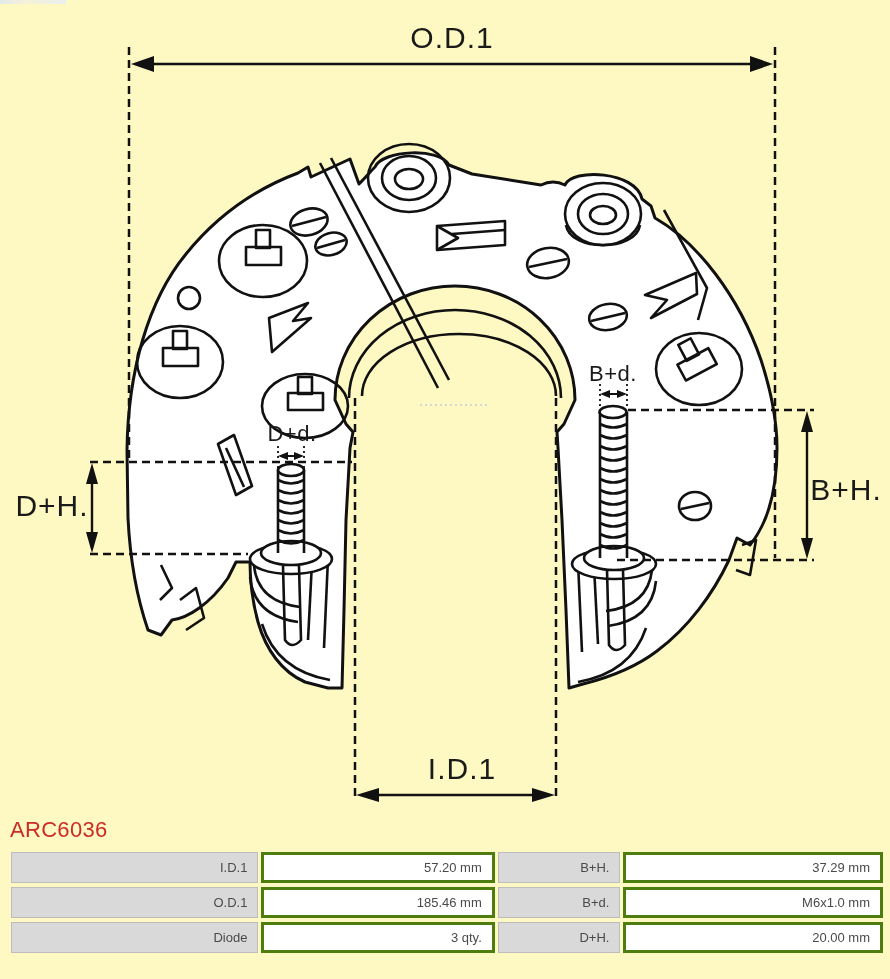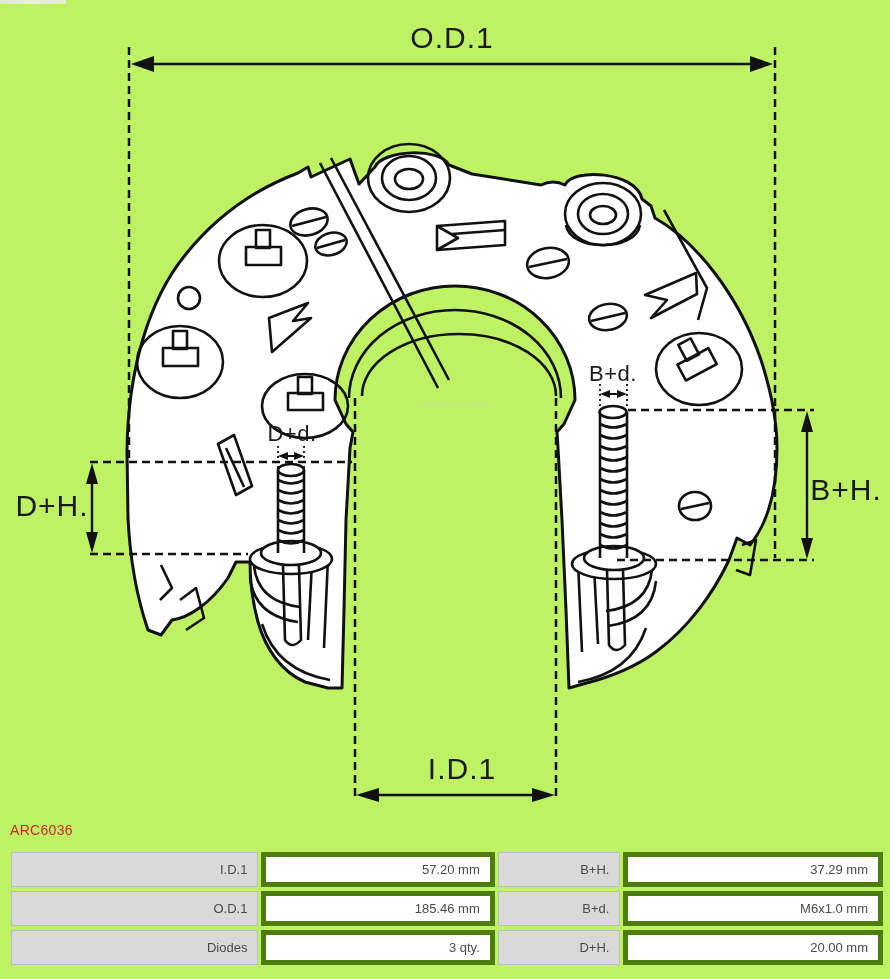--- a/index.html
+++ b/index.html
@@ -1,36 +1,36 @@
 <!DOCTYPE html>
 <html><head>
 <meta charset="utf-8">
 <style>
   html,body{margin:0;padding:0;background:#fff;}
   .canvas{
     position:relative;
     width:890px;height:979px;
-    background:#bef264;
+    background:#fef9c3;
     font-family:"Liberation Sans", sans-serif;
     overflow:hidden;
   }
   .logo-fragment{
     position:absolute;top:0;left:0;width:66px;height:4px;
     background:linear-gradient(90deg,#dfe7ef 0%,#f3efdf 40%,#e8eef3 100%);
     opacity:.85;
   }
   svg text{
     font-family:"Liberation Sans", sans-serif;
     fill:#1a1a1a;
   }
   .dim-label{font-size:30px;letter-spacing:1px;}
   .dim-label-sm{font-size:22px;letter-spacing:0.5px;}
   .part-code{
     margin:4px 0 6px 10px;
-    font-size:14px;
+    font-size:22px;
     color:#cc2a2a;
     letter-spacing:.3px;
     height:24px;line-height:24px;
   }
   table.spec{
     margin-left:8px;
     border-collapse:separate;
     border-spacing:3px 4px;
     width:878px;
     table-layout:fixed;
@@ -39,21 +39,21 @@
   }
   table.spec td{
     height:25px;
     line-height:25px;
     text-align:right;
     padding:0 10px 0 0;
     white-space:nowrap;
     overflow:hidden;
   }
   td.lbl{background:#d9d9d9;border:1px solid #bdbdbd;}
-  td.val{background:#ffffff;border:5px solid #4d7c0f;}
+  td.val{background:#ffffff;border:3px solid #4d7c0f;}
 </style>
 </head>
 <body>
 
 <div class="canvas">
   <div class="logo-fragment"></div>
 
   <svg width="890" height="810" viewBox="0 0 890 810">
 
     <g stroke="#111" fill="none" stroke-width="2.4">
@@ -285,20 +285,20 @@
         <td class="lbl">B+H.</td>
         <td class="val">37.29 mm</td>
       </tr>
       <tr>
         <td class="lbl">O.D.1</td>
         <td class="val">185.46 mm</td>
         <td class="lbl">B+d.</td>
         <td class="val">M6x1.0 mm</td>
       </tr>
       <tr>
-        <td class="lbl">Diodes</td>
+        <td class="lbl">Diode</td>
         <td class="val">3 qty.</td>
         <td class="lbl">D+H.</td>
         <td class="val">20.00 mm</td>
       </tr>
     </tbody>
   </table>
 </div>
 
 </body></html>

